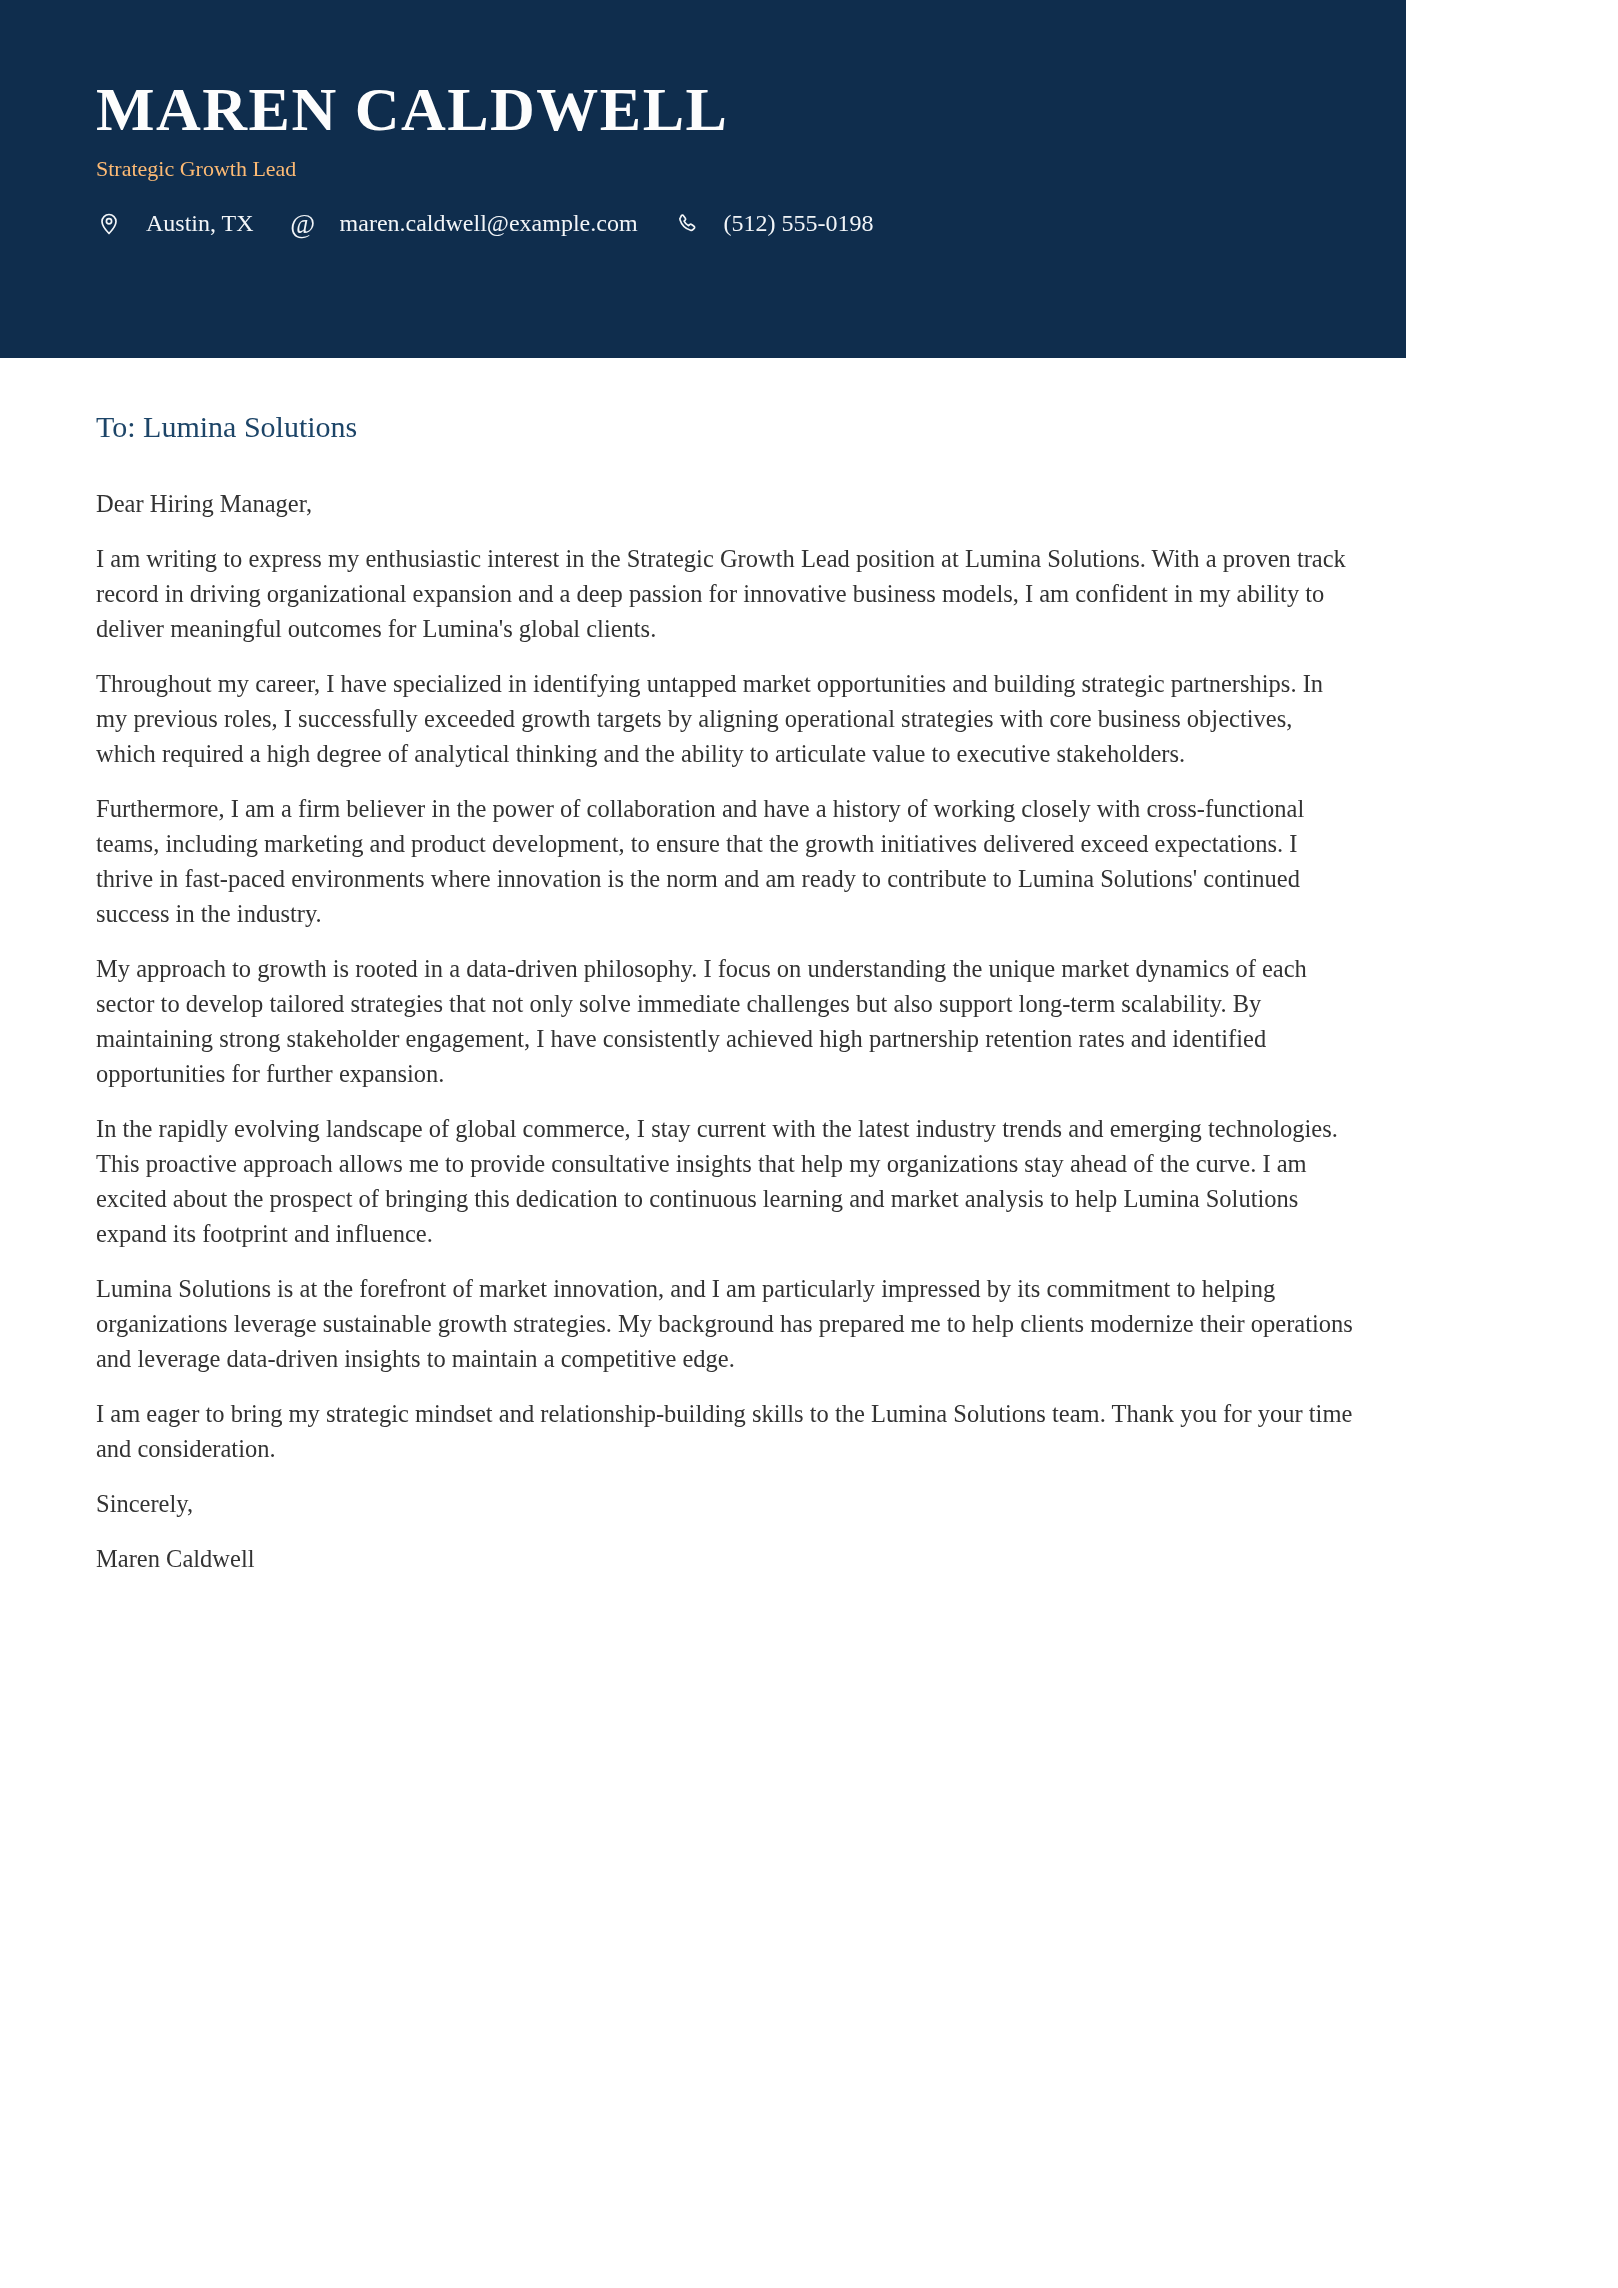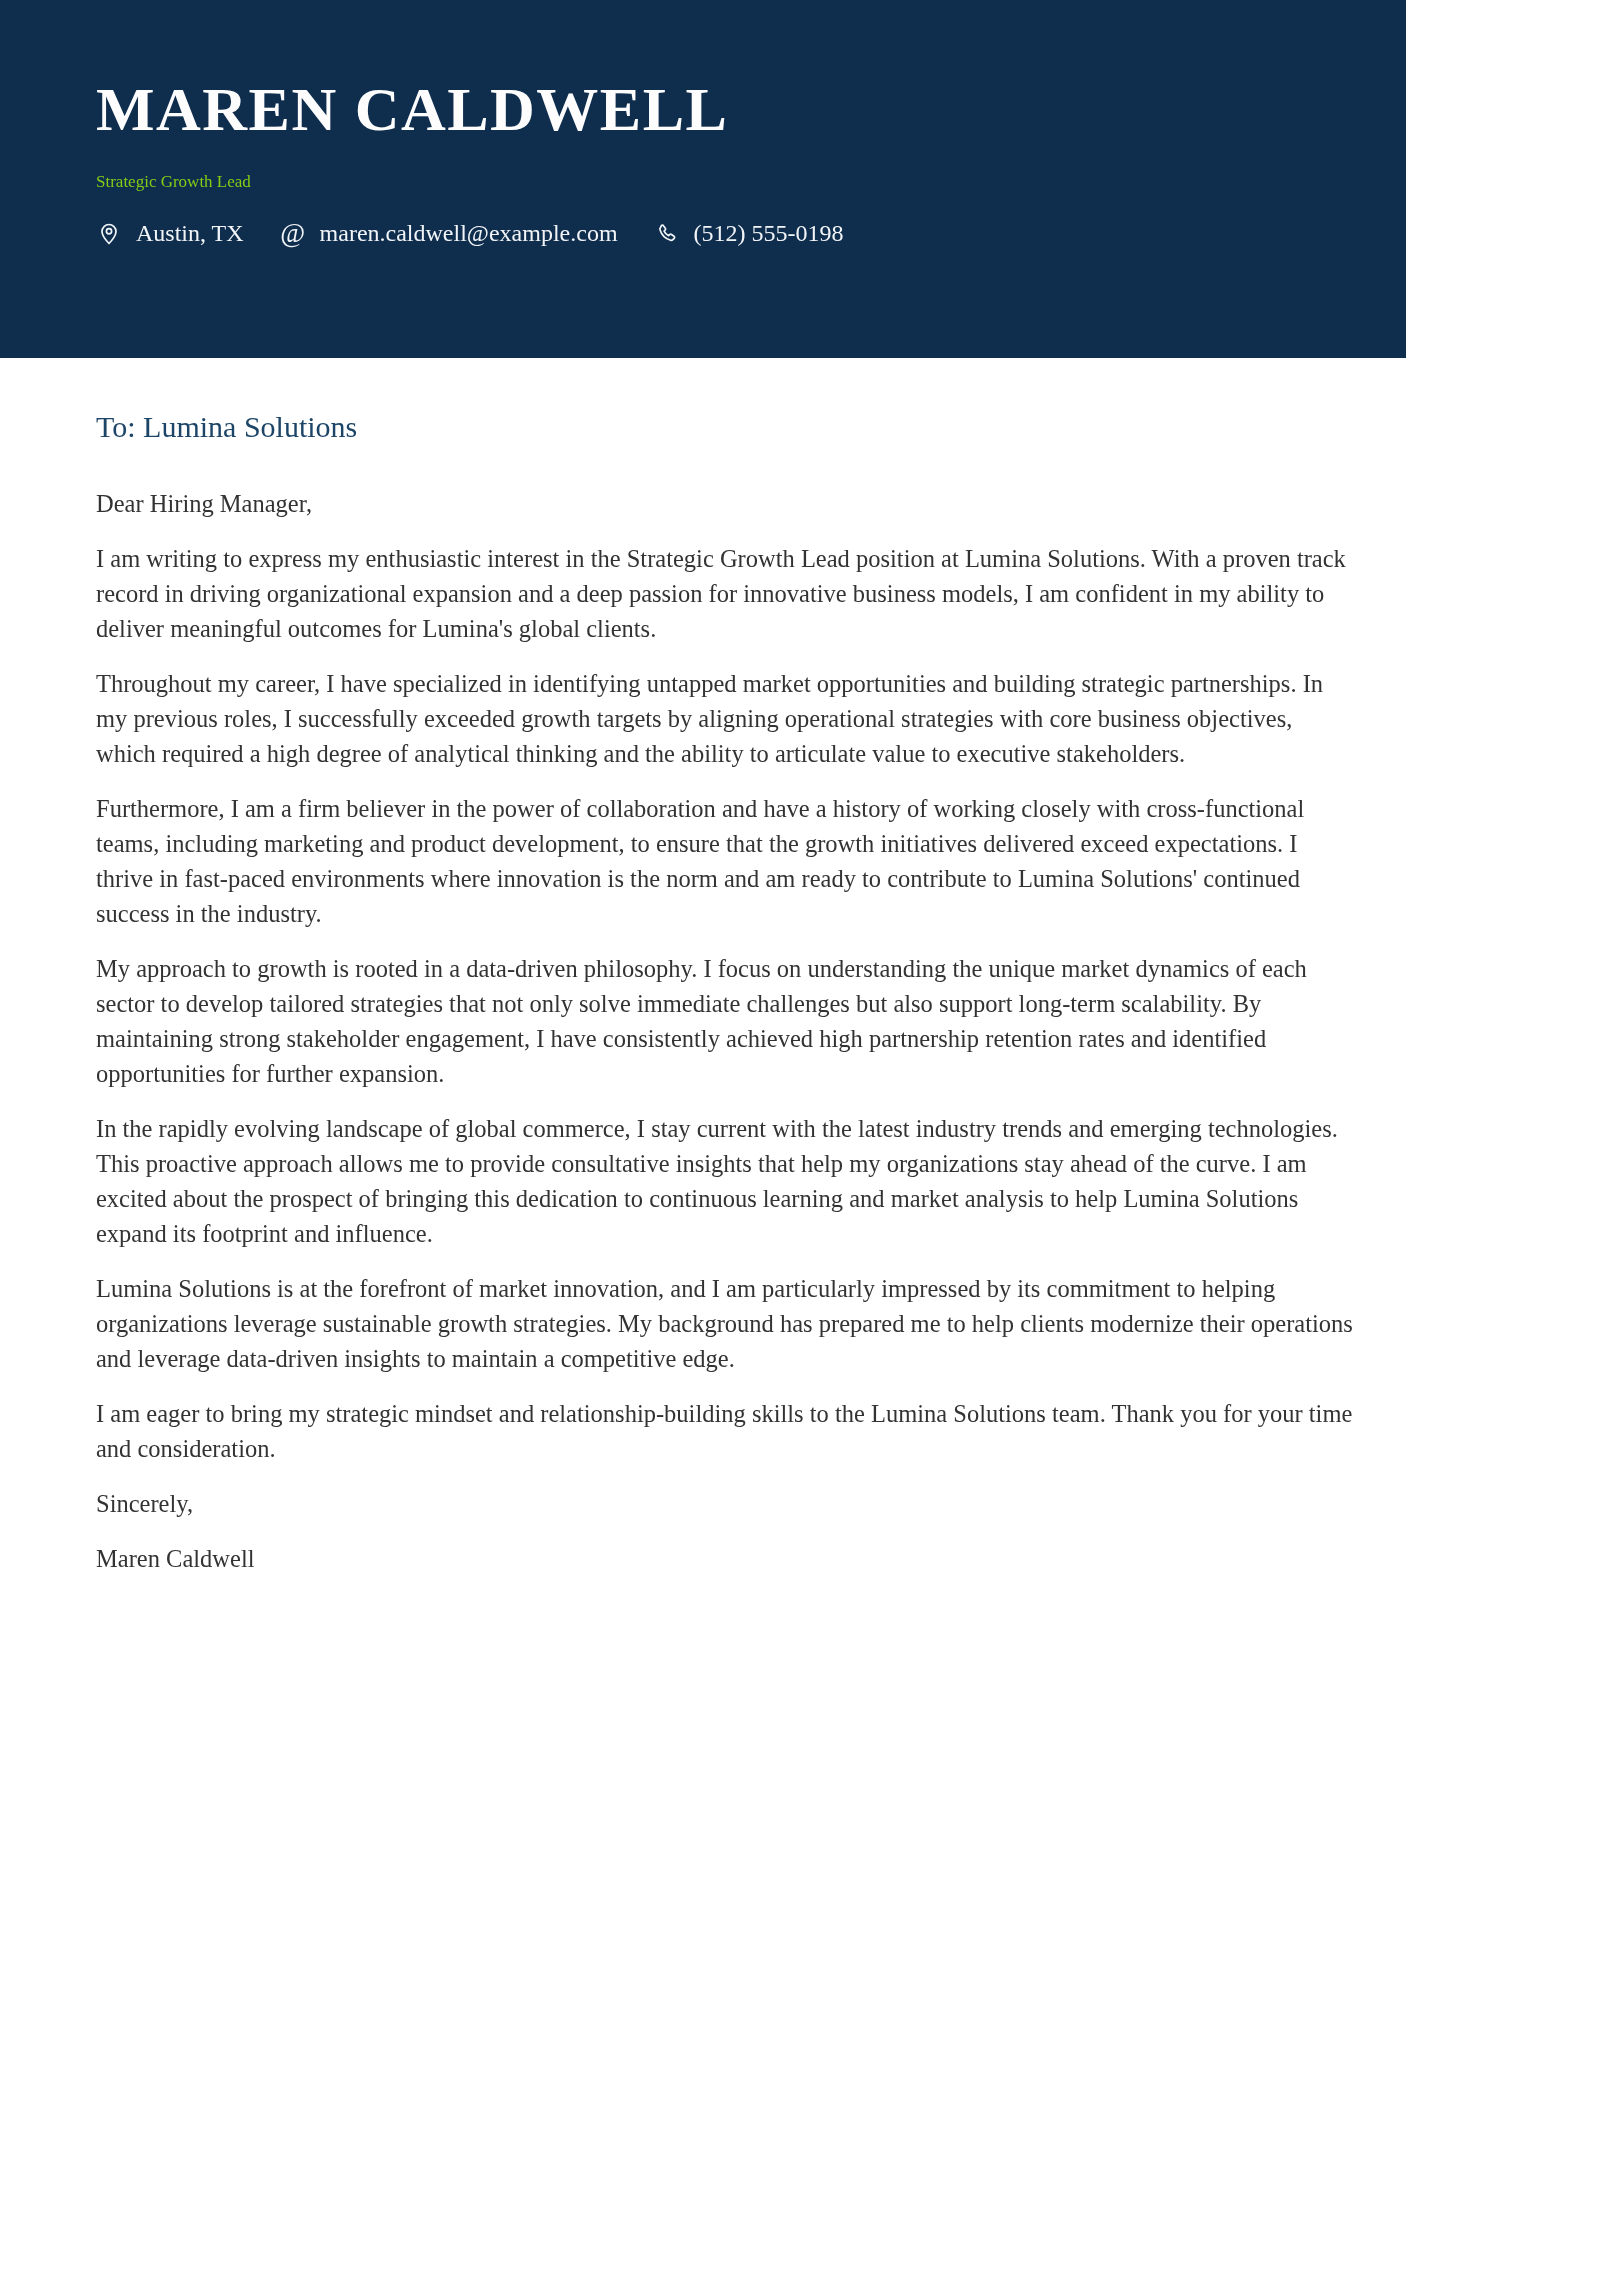--- a/index.html
+++ b/index.html
@@ -26,37 +26,37 @@
   }
   .candidate-name {
     margin: 0;
     font-size: 62px;
     line-height: 1.0;
     font-weight: 700;
     letter-spacing: 1.5px;
     color: #fdfdfd;
   }
   .job-title {
-    margin-top: 32px;
-    font-size: 17px;
+    margin-top: 16px;
+    font-size: 22px;
     font-weight: 400;
-    color: #84cc16;
+    color: #fdba74;
   }
   .contact-row {
     margin-top: 28px;
     display: flex;
     align-items: center;
     gap: 36px;
     font-size: 24px;
     color: #f2f5f8;
   }
   .contact {
     display: inline-flex;
-    align-items: center;
-    gap: 14px;
+    align-items: flex-end;
+    gap: 24px;
     white-space: nowrap;
   }
   .contact .icon {
     display: inline-flex;
     align-items: center;
     justify-content: center;
     width: 26px;
     height: 26px;
   }
   .contact .icon svg {

